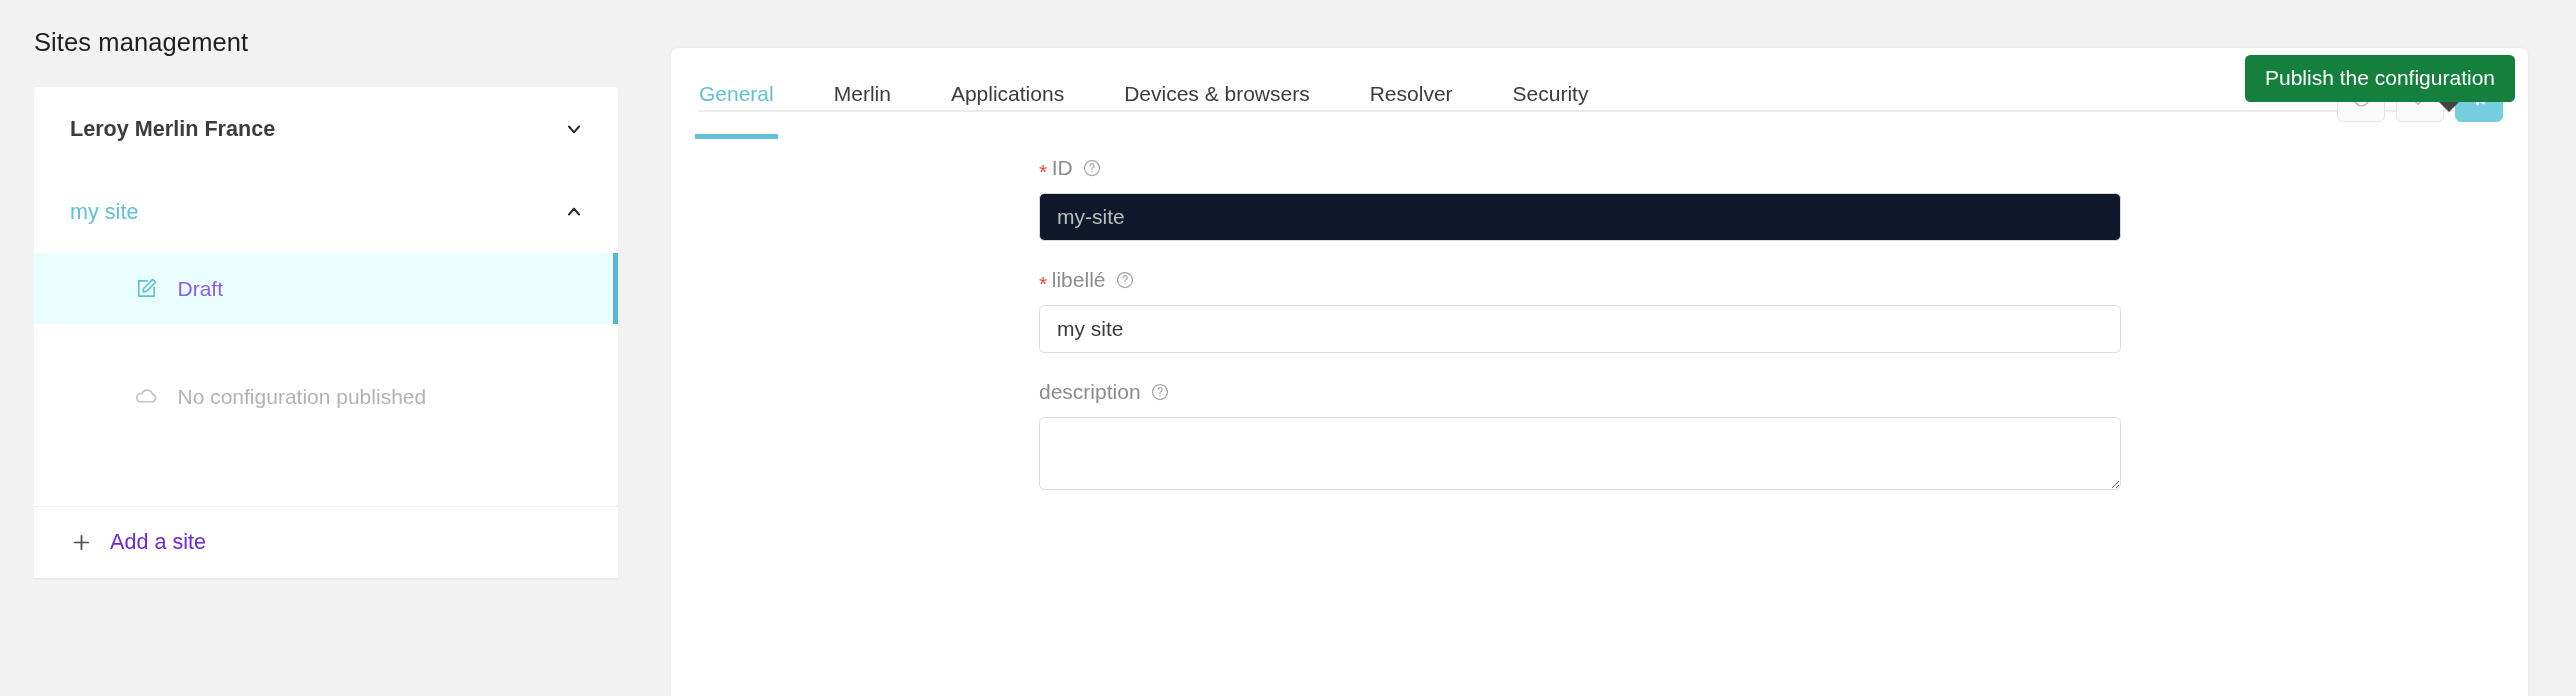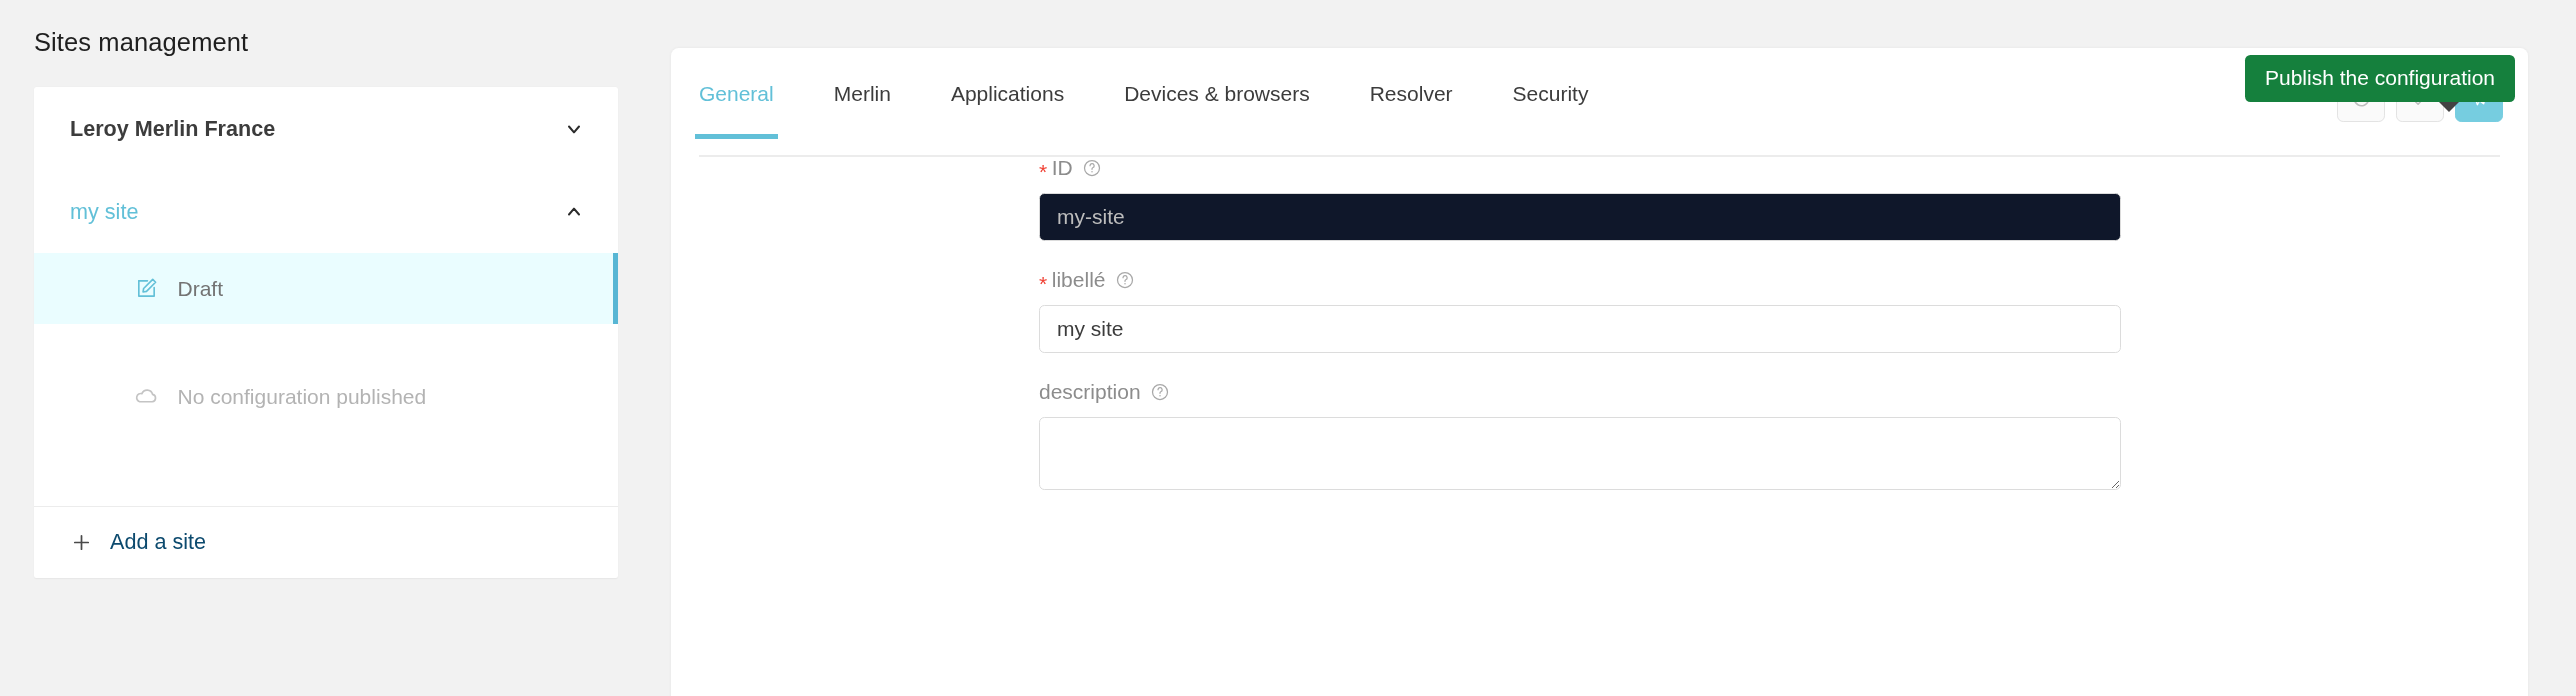--- a/index.html
+++ b/index.html
@@ -104,21 +104,21 @@
     margin-right: 18.5px;
   }
   .status-row .txt {
     font-size: 21px;
     color: #b3b3b3;
   }
 
   .status-row.active {
     background: #eafdff;
   }
-  .status-row.active .txt { color: #737373; }
+  .status-row.active .txt { color: #8b5cf6; }
   .status-row.active::after {
     content: "";
     position: absolute;
     right: 0;
     top: 0;
     bottom: 0;
     width: 5.4px;
     background: #57b6d4;
   }
 
@@ -142,38 +142,38 @@
     height: 23px;
     flex: none;
     display: inline-flex;
     align-items: center;
     justify-content: center;
     margin-right: 17px;
     color: #4a4a4a;
   }
   .add-site-row .txt {
     font-size: 21.6px;
-    color: #0c4a6e;
+    color: #6d28d9;
   }
 
   
   .main-panel {
     position: absolute;
     left: 671px;
     top: 48px;
     width: 1857px;
     height: 695px;
     background: #ffffff;
     border-radius: 7.7px 7.7px 0 0;
     box-shadow: 0 0.8px 3.1px rgba(0,0,0,0.06);
   }
 
   .tabbar {
     position: relative;
-    height: 109px;
+    height: 64px;
   }
 
   .tabs {
     position: absolute;
     left: 28px;
     top: 0;
     height: 91px;
     display: flex;
     align-items: center;
   }

